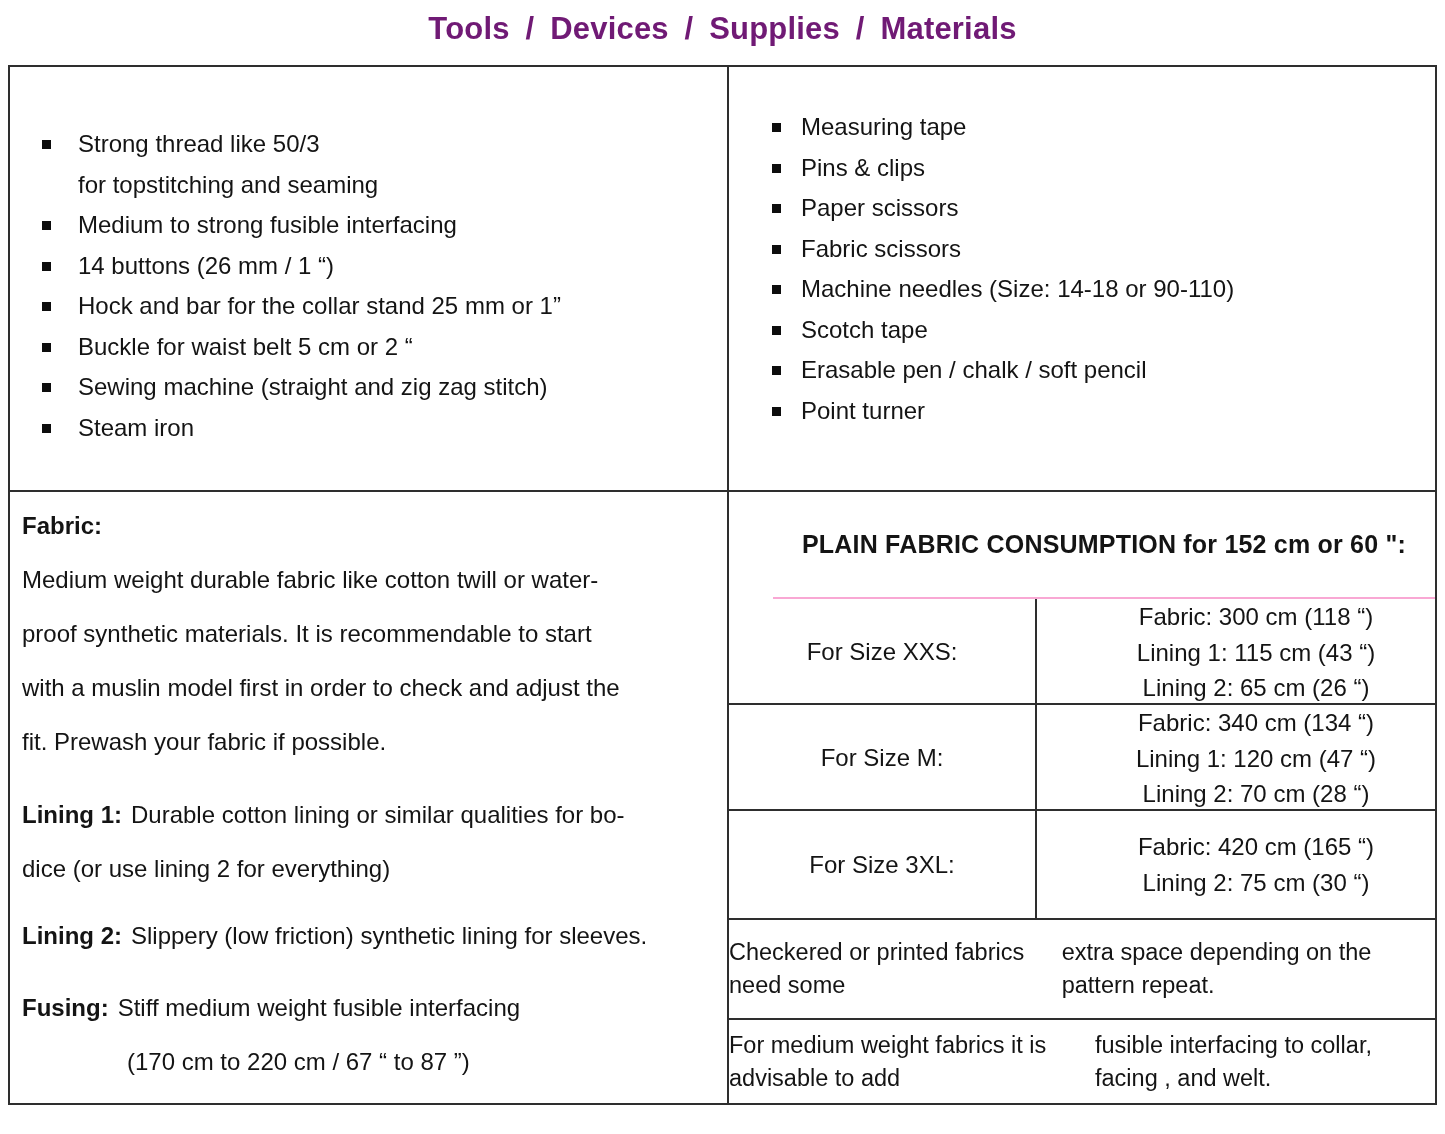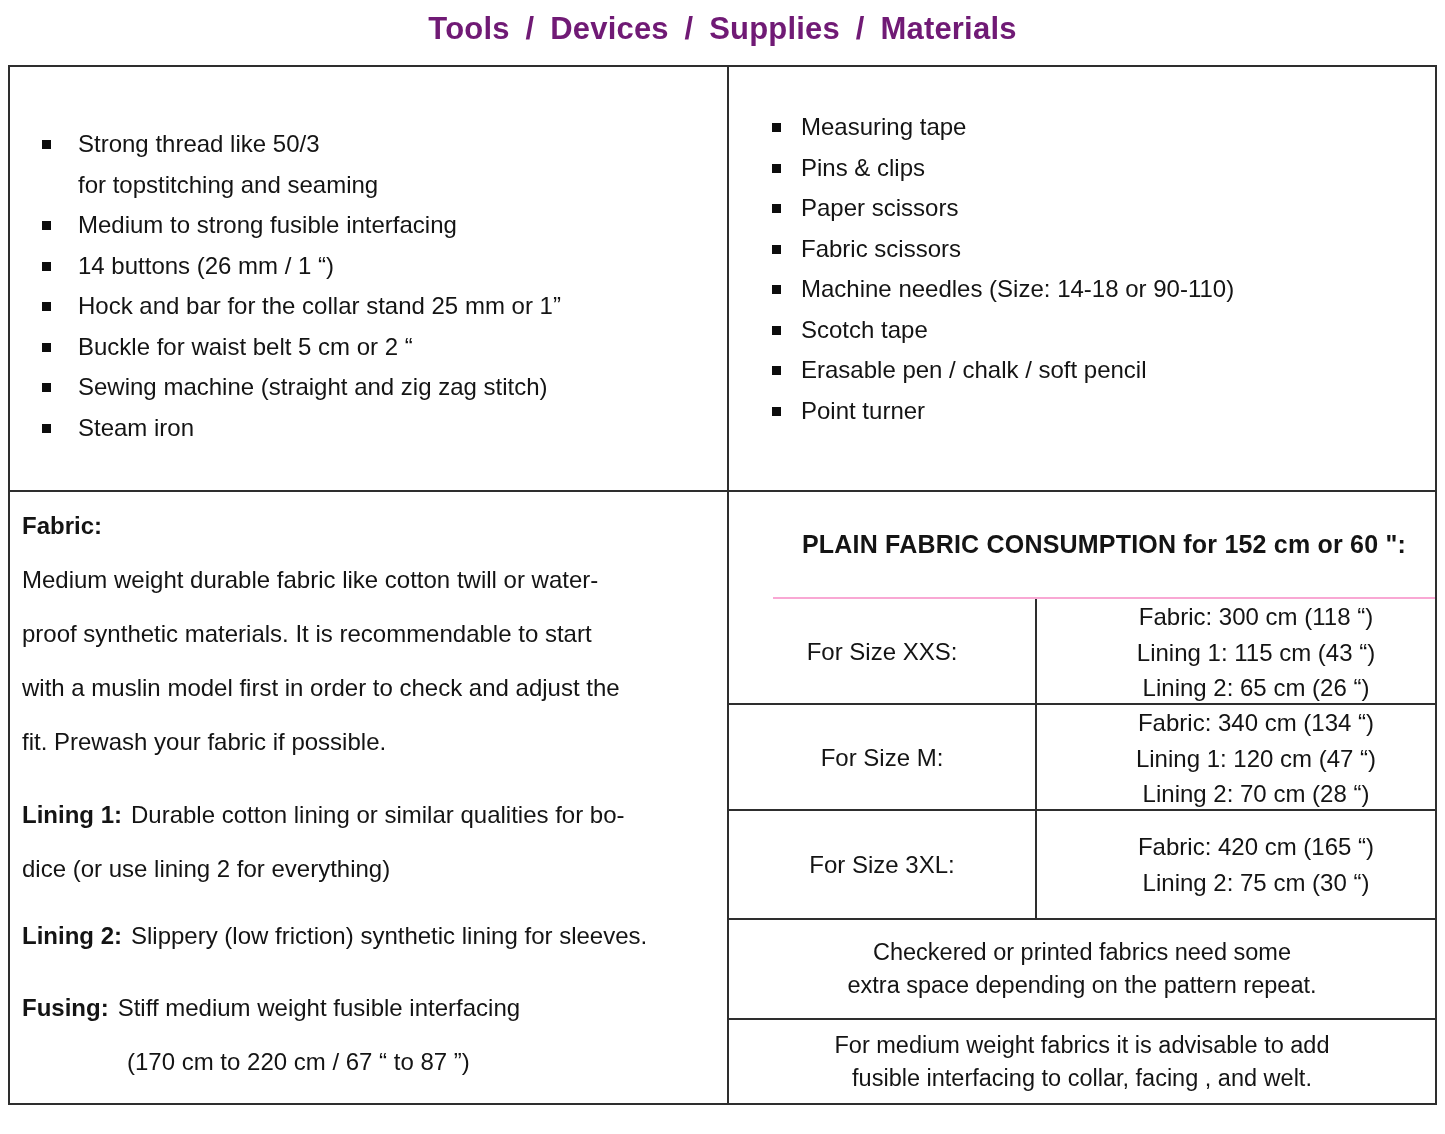--- a/index.html
+++ b/index.html
@@ -66,22 +66,22 @@
   .size-label {
     border-right:2px solid #2e2e2e;
     display:flex; align-items:center; justify-content:center;
     font-size:24px;
   }
   .size-values {
     display:flex; flex-direction:column; align-items:center; justify-content:center;
     font-size:24px; line-height:35.5px;padding-left:40px;
   }
   .note-cell {
-    display:flex; flex-direction:column; align-items:center; justify-content:center;
-    font-size:23.5px; line-height:33px; text-align:center;
+    display:flex; flex-direction:row; align-items:center; justify-content:center;
+    font-size:23.5px; line-height:33px; 
   }
   .note-first { border-bottom:2px solid #2e2e2e; }
 </style>
 </head>
 <body>
 
 <div class="page-title">Tools / Devices / Supplies / Materials</div>
 
 <div class="main-table">
 

